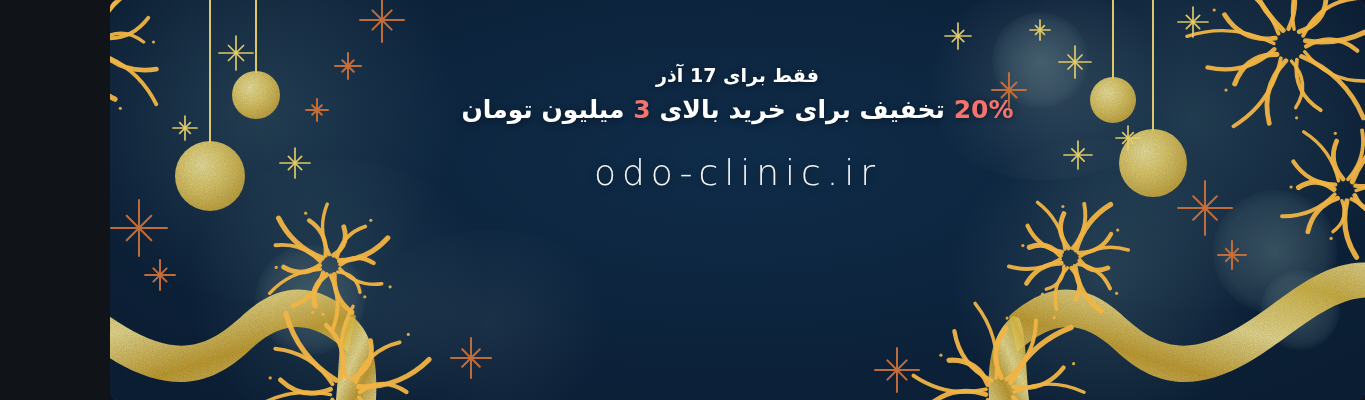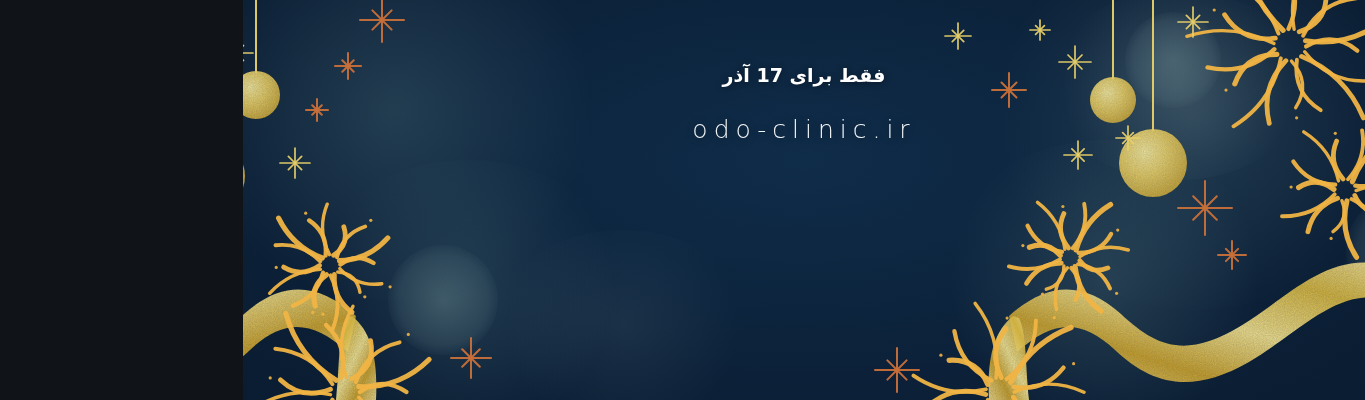--- a/index.html
+++ b/index.html
@@ -1,25 +1,26 @@
 <!DOCTYPE html>
 <html lang="fa" dir="rtl"><head>
 <meta charset="utf-8">
 <title>Mother's Day Promo Banner</title>
 <style>
   html,body{margin:0;padding:0;background:#101418;}
   *{box-sizing:border-box;}
 
   .banner{
     position:relative;
-    width:1122px;height:400px;
+    width:1255px;height:400px;
     overflow:hidden;
     background:#4c1d95;
     font-family:"DejaVu Sans","Liberation Sans",sans-serif;
     user-select:none;
+    border-radius:8px;
   }
 
   
   .bg-base{position:absolute;inset:0;
     background:
       radial-gradient(ellipse 70% 90% at 50% 40%, #0f2c49 0%, #0c2139 60%, #0a1c31 100%);
   }
   .bg-glow{position:absolute;border-radius:50%;pointer-events:none;}
   .glow-a{left:-60px;top:-80px;width:420px;height:380px;
     background:radial-gradient(circle,rgba(86,122,132,.30) 0%,rgba(86,122,132,0) 70%);}
@@ -60,21 +61,21 @@
   }
   .subline{
     margin-top:12px;
     color:#ffffff;font-size:25px;font-weight:700;line-height:1;
     text-shadow:0 1px 7px rgba(0,0,0,.45);
   }
   .subline .accent{color:#f4736f;font-weight:700;}
   .url{
     margin-top:30px;
     color:#f2f5f7;
-    font-size:25px;font-weight:300;
+    font-size:36px;font-weight:300;
     letter-spacing:6px;
     direction:ltr;
     text-shadow:0 1px 8px rgba(0,0,0,.45);
   }
 </style>
 </head>
 <body>
 
 <div class="banner">
 
@@ -537,16 +538,19 @@
           <line x1="317.0" y1="110.0" x2="317.0" y2="121.0" stroke="#c8703a" stroke-width="2" stroke-linecap="round" opacity="0.95"></line>
           <line x1="317.0" y1="110.0" x2="312.2" y2="114.8" stroke="#c8703a" stroke-width="2" stroke-linecap="round" opacity="0.95"></line>
           <line x1="317.0" y1="110.0" x2="306.0" y2="110.0" stroke="#c8703a" stroke-width="2" stroke-linecap="round" opacity="0.95"></line>
           <line x1="317.0" y1="110.0" x2="312.2" y2="105.2" stroke="#c8703a" stroke-width="2" stroke-linecap="round" opacity="0.95"></line>
         </g>
       </g>
   </svg>
 
   <div class="content">
     <div class="kicker">فقط برای 17 آذر</div>
+    <div class="subline">
+      <span class="accent">20%</span><span> تخفیف برای خرید بالای </span><span class="accent">3</span><span> میلیون تومان</span>
+    </div>
     <div class="url">odo-clinic.ir</div>
   </div>
 
 </div>
 
 </body></html>

